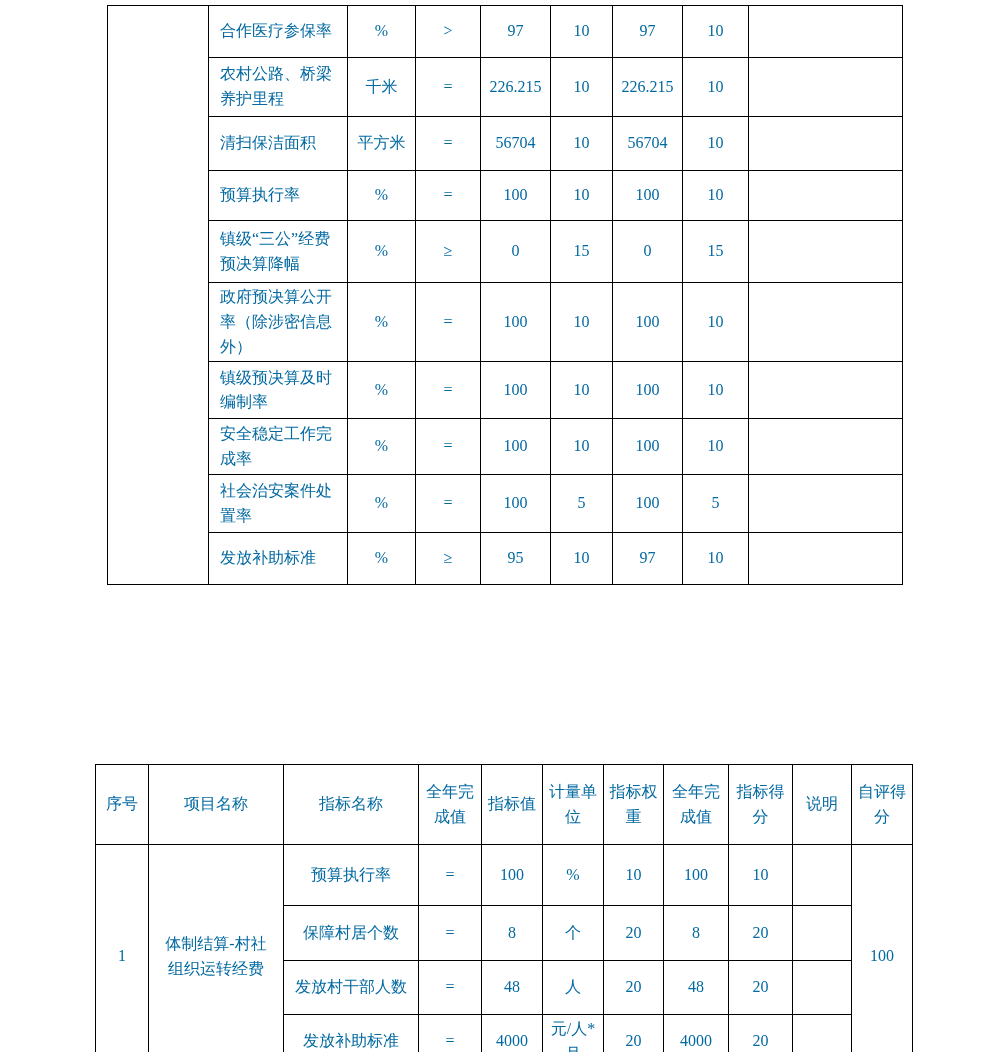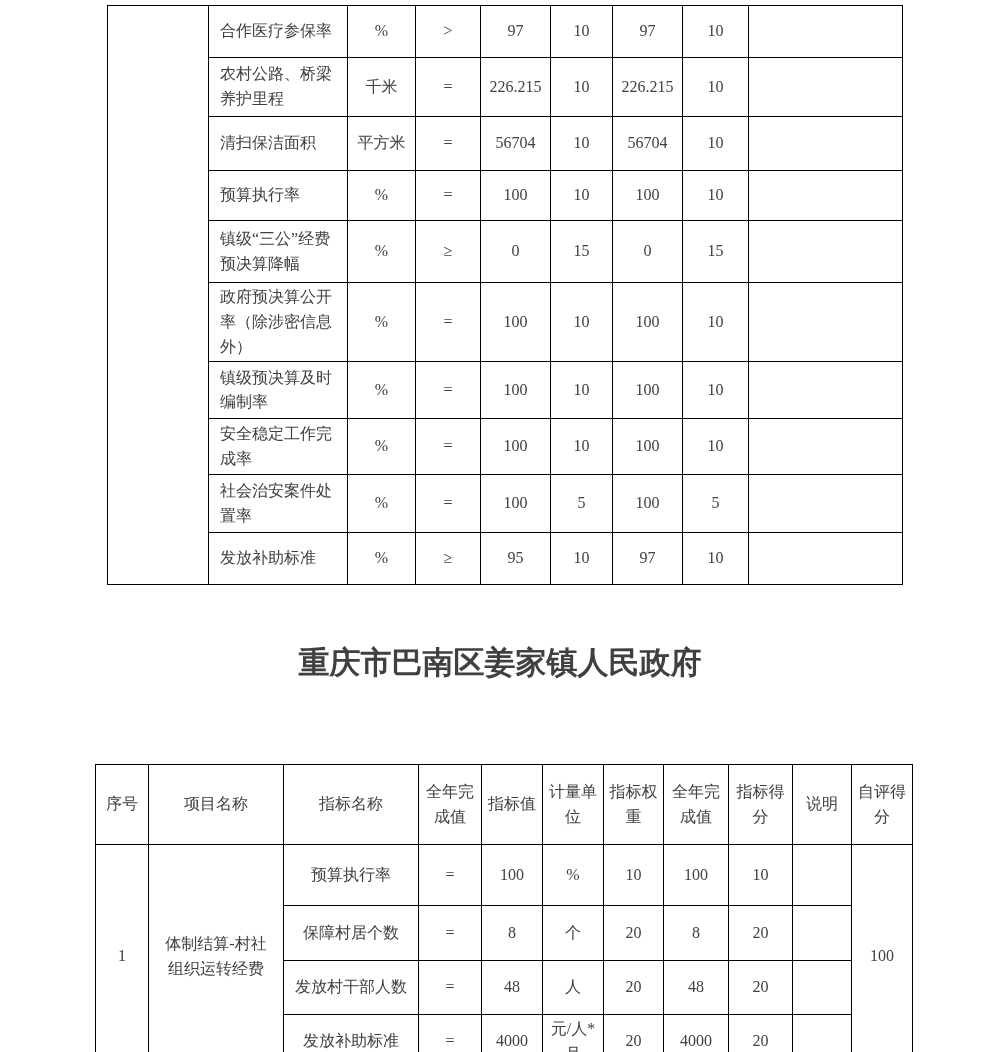--- a/index.html
+++ b/index.html
@@ -2,21 +2,21 @@
 <html><head>
 <meta charset="utf-8">
 <style>
   html, body { margin: 0; padding: 0; }
   .page {
     position: relative;
     width: 1000px;
     height: 1052px;
     background: #ffffff;
     font-family: "Liberation Serif", "DejaVu Serif", serif;
-    color: #404040;
+    color: #0369a1;
     overflow: hidden;
   }
   table {
     border-collapse: collapse;
     table-layout: fixed;
     position: absolute;
   }
   td {
     border: 1px solid #000;
     text-align: center;
@@ -166,21 +166,20 @@
       <td>95</td>
       <td>10</td>
       <td>97</td>
       <td>10</td>
       <td></td>
     </tr>
   </tbody>
     </table>
 
   <div class="doc-title">
-    <div>重庆市巴南区姜家镇人民政府</div>
   </div>
 
   <table class="proj-table">
     <colgroup>
       <col style="width:53px">
         <col style="width:135px">
         <col style="width:135px">
       <col style="width:63px">
         <col style="width:61px">
         <col style="width:61px">

